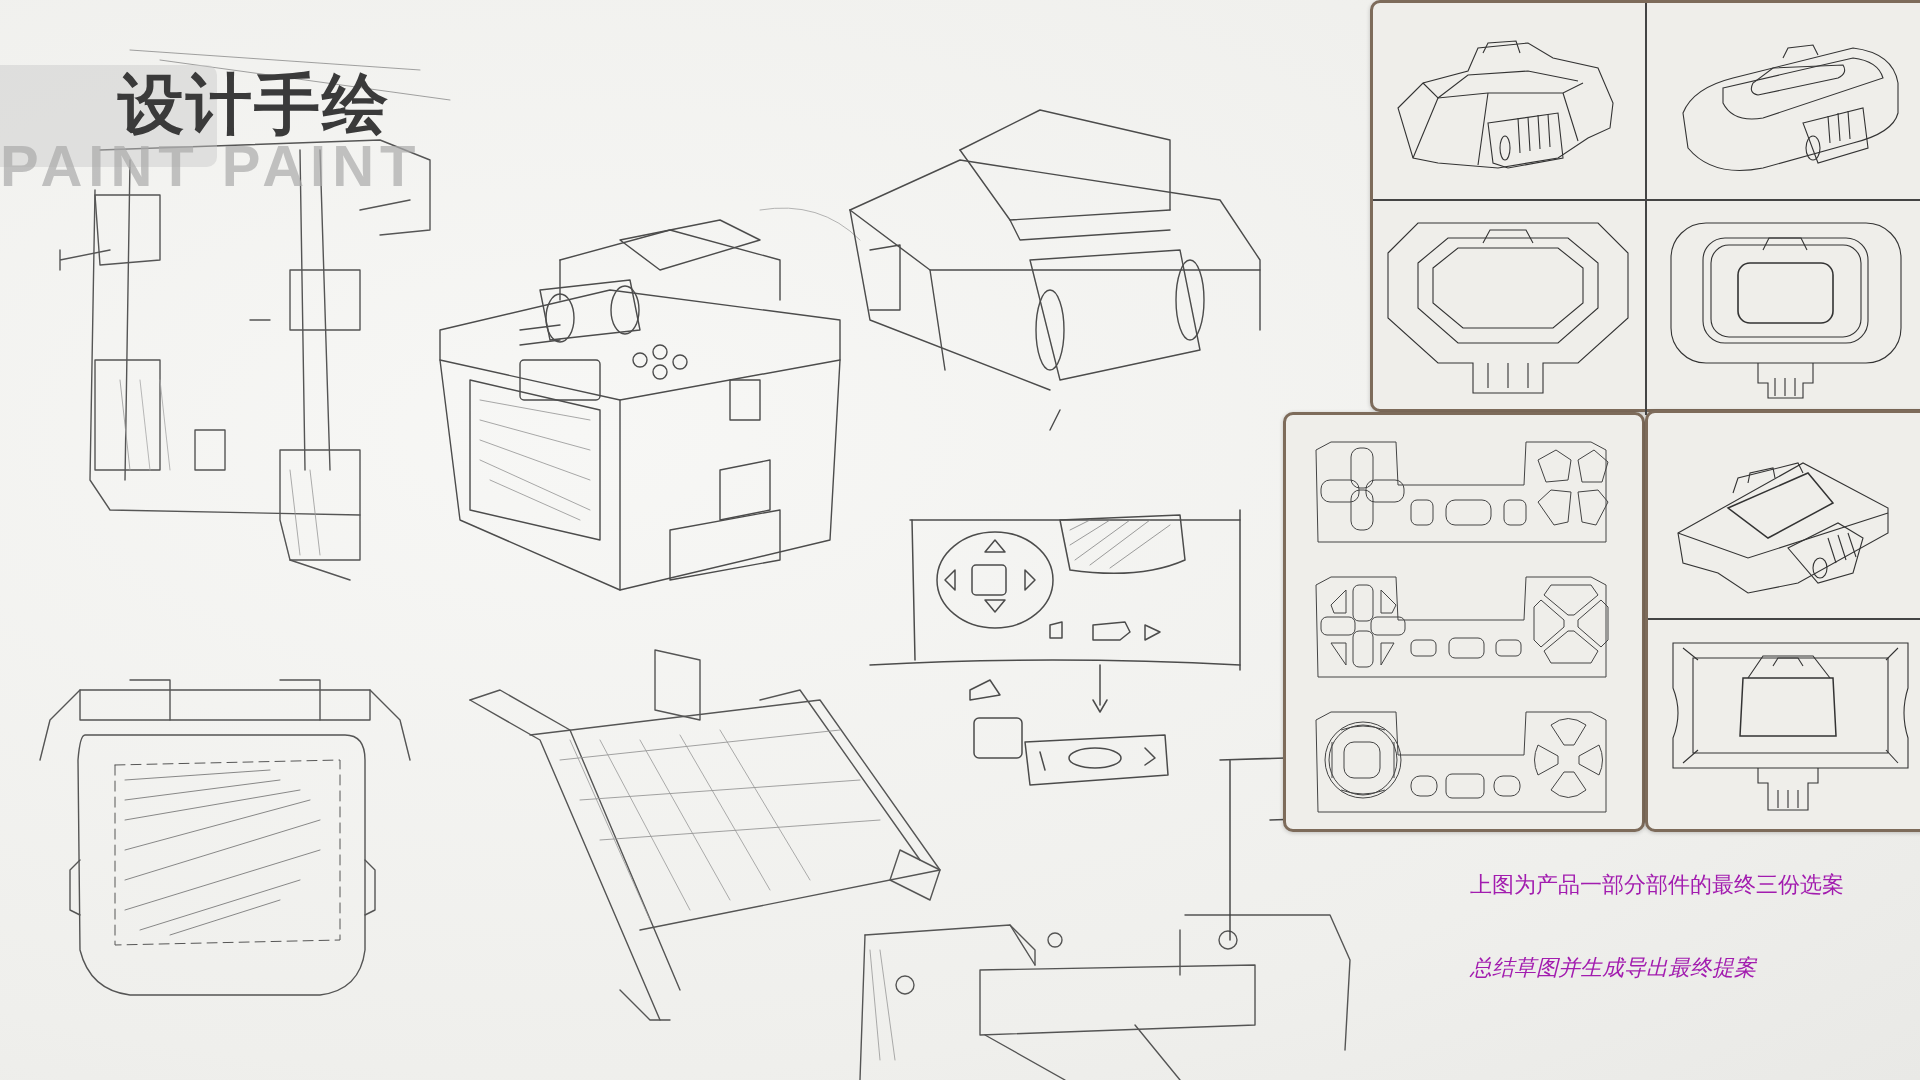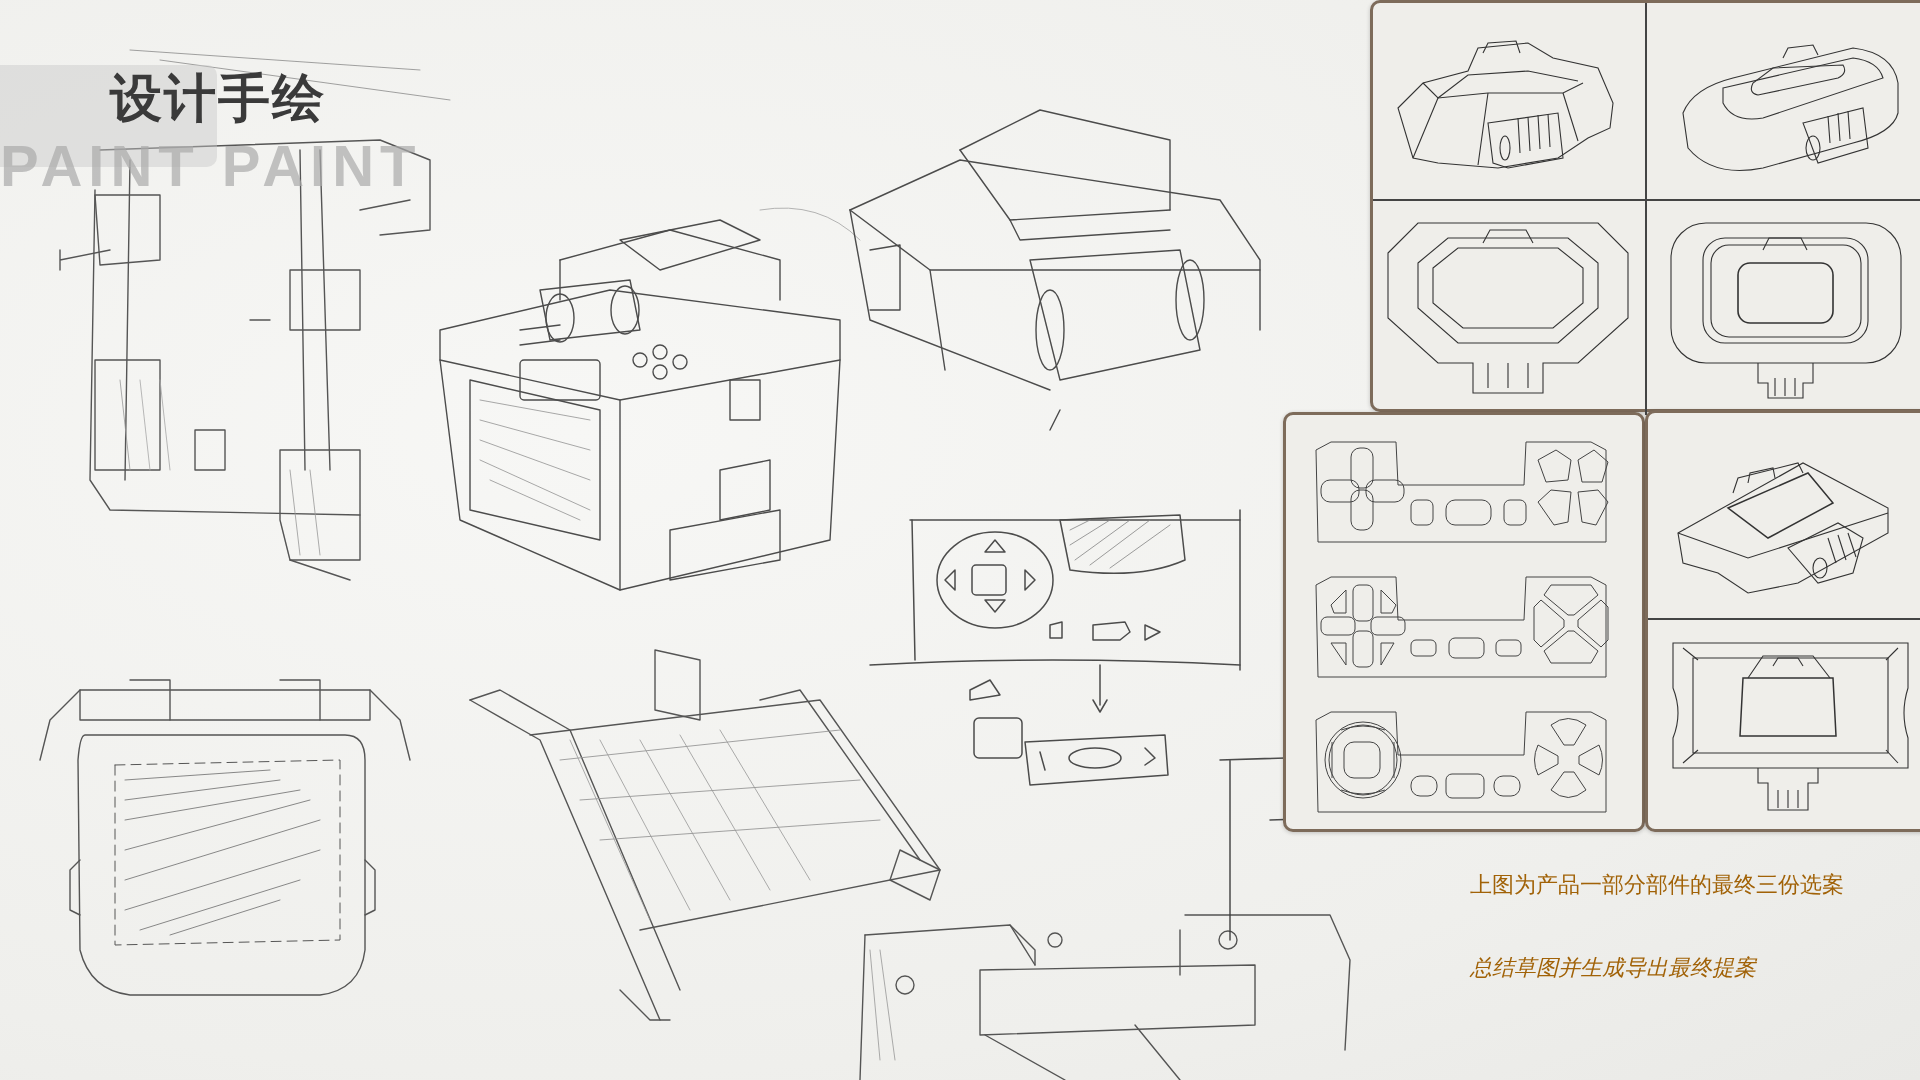--- a/index.html
+++ b/index.html
@@ -4,35 +4,35 @@
 <style>
   html,body{margin:0;padding:0;}
   body{width:1920px;height:1080px;overflow:hidden;position:relative;
     background:#f3f3f1;font-family:"DejaVu Sans",sans-serif;}
   .paper{position:absolute;inset:0;
     background:radial-gradient(ellipse at 30% 40%, #f7f7f5 0%, #efefec 70%, #e9e9e6 100%);}
   .sketch-layer{position:absolute;left:0;top:0;width:1920px;height:1080px;}
   .sketch-layer svg{position:absolute;left:0;top:0;}
   .title-box{position:absolute;left:0;top:65px;width:217px;height:102px;
     background:rgba(200,200,200,0.45);border-radius:0 10px 10px 0;}
-  .title-cn{position:absolute;left:110px;top:72px;font-size:52px;font-weight:bold;
+  .title-cn{position:absolute;left:118px;top:72px;font-size:66px;font-weight:bold;
     color:#3a3a3a;letter-spacing:2px;line-height:1;}
   .title-en{position:absolute;left:0;top:137px;font-size:58px;font-weight:bold;
     color:rgba(170,170,170,0.7);letter-spacing:6px;line-height:1;
     font-family:"Liberation Sans",sans-serif;}
   .panel{position:absolute;background:#efeeea;border:3px solid #7d6b5a;box-sizing:border-box;
     box-shadow:0 1px 4px rgba(0,0,0,0.2);}
   .panel-top{left:1370px;top:0px;width:560px;height:412px;border-radius:10px 0 0 10px;}
   .panel-bl{left:1283px;top:412px;width:362px;height:420px;border-radius:10px;}
   .panel-br{left:1645px;top:410px;width:285px;height:422px;border-radius:10px 0 0 10px;}
   .cell{position:absolute;box-sizing:border-box;}
   .cell svg{width:100%;height:100%;display:block;}
   .divider-v{position:absolute;background:#444;}
   .divider-h{position:absolute;background:#444;}
-  .note{position:absolute;left:1470px;font-size:22px;color:#a16207;white-space:nowrap;}
+  .note{position:absolute;left:1470px;font-size:22px;color:#a21caf;white-space:nowrap;}
   .note1{top:870px;}
   .note2{top:953px;font-style:italic;}
 </style>
 </head>
 <body>
 
 <div class="paper"></div>
 
 <div class="sketch-layer">
 <svg width="1920" height="1080" viewBox="0 0 1920 1080" fill="none" stroke="#3a3a3a" stroke-linecap="round" stroke-linejoin="round">

